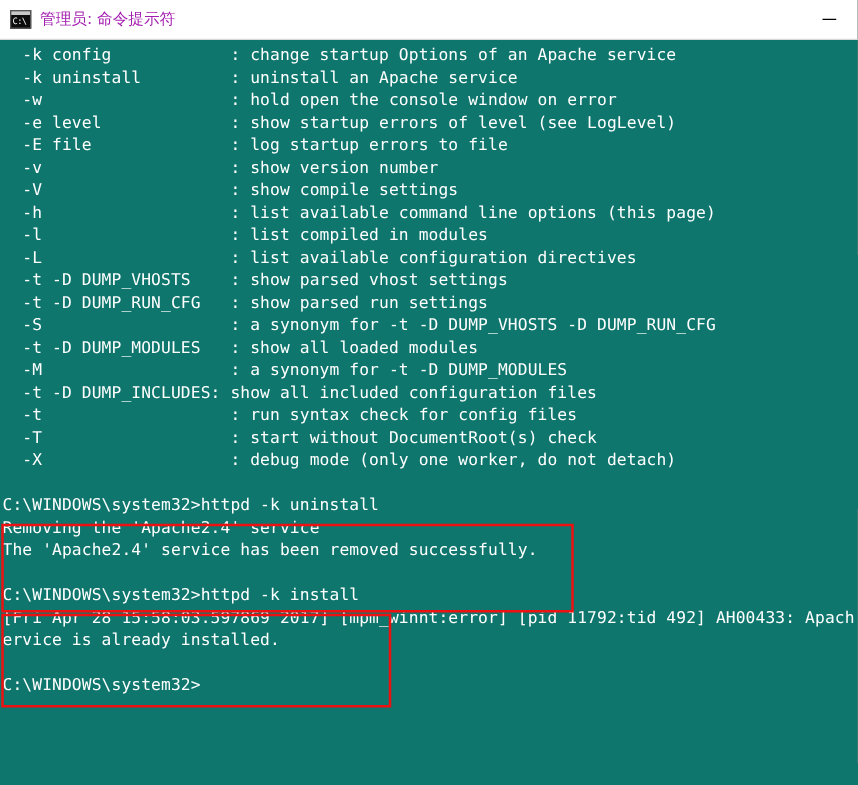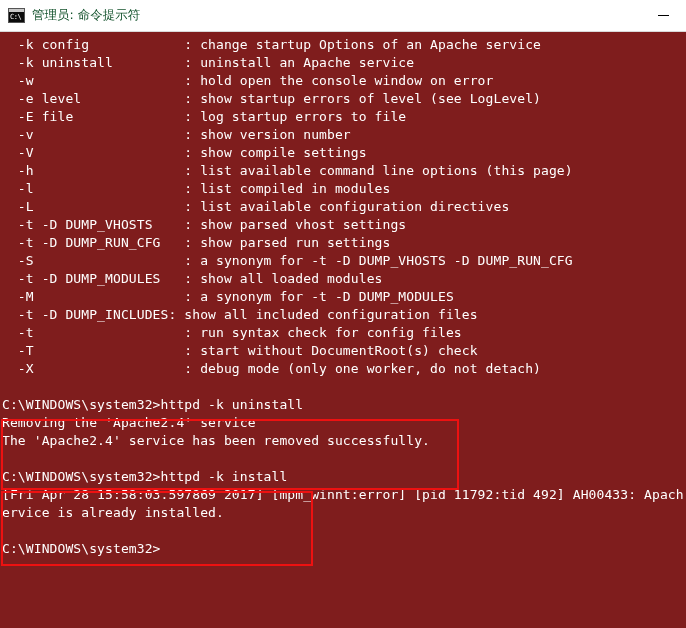--- a/index.html
+++ b/index.html
@@ -58,21 +58,21 @@
     top: 3px;
     font-family: "DejaVu Sans Mono", monospace;
     font-size: 7px;
     line-height: 10px;
     color: #ffffff;
     letter-spacing: -0.5px;
   }
   #title-text {
     font-family: "DejaVu Sans", sans-serif;
     font-size: 12.5px;
-    color: #14532d;
+    color: #a21caf;
     white-space: nowrap;
   }
   #win-controls {
     margin-left: auto;
     display: flex;
     align-items: center;
     height: 100%;
   }
   .win-btn {
     width: 46px;
@@ -92,21 +92,21 @@
     background: #000000;
   }
 
   
   #console {
     position: absolute;
     left: 0;
     top: 32px;
     width: 686px;
     height: 596px;
-    background: #7f1d1d;
+    background: #0f766e;
     overflow: hidden;
   }
   #console-text {
     position: absolute;
     left: 0;
     top: 0;
     margin: 0;
     padding: 4px 0 0 2px;
     font-family: "DejaVu Sans Mono", monospace;
     font-size: 13px;

